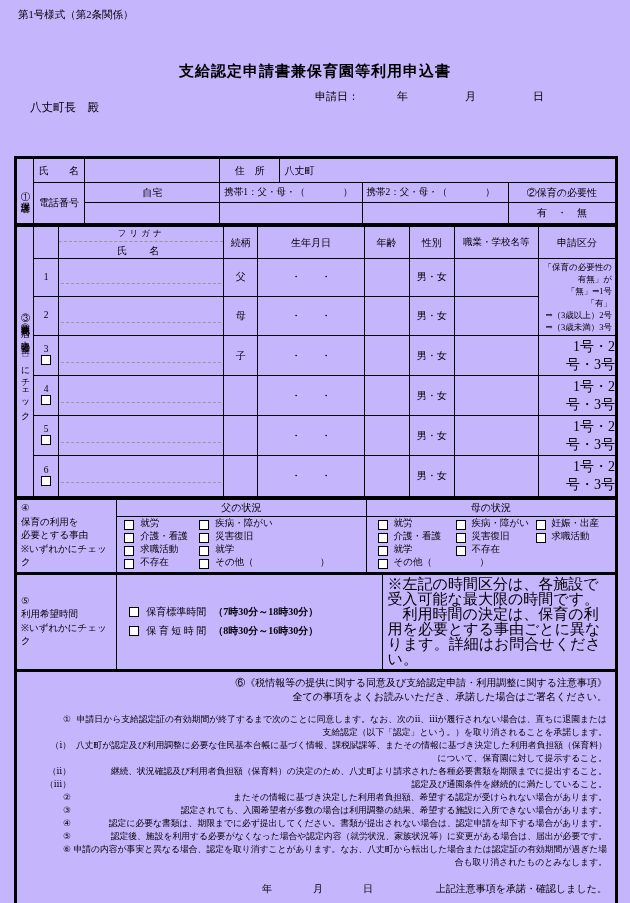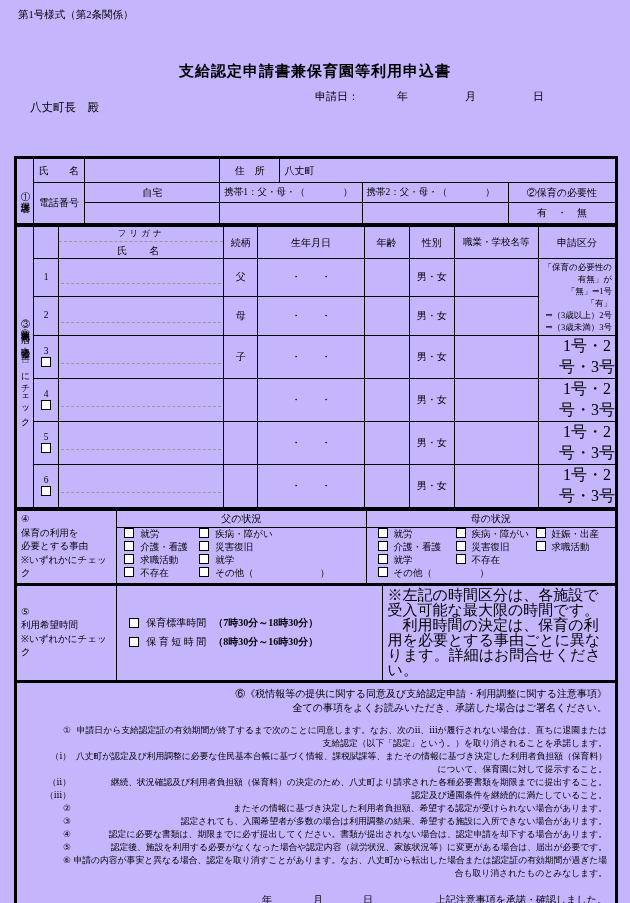--- a/index.html
+++ b/index.html
@@ -34,31 +34,31 @@
   .vtext {
     writing-mode:vertical-rl; text-orientation:mixed;
     margin:0 auto; font-size:9px; line-height:15px; letter-spacing:1px;
     white-space:nowrap;
   }
   .vtext1 { writing-mode:vertical-rl; text-orientation:mixed; margin:0 auto; font-size:9.5px; letter-spacing:1px; }
   .namehead .fk { font-size:8.5px; text-align:center; letter-spacing:3px; border-bottom:1px dashed #999; padding:1px 6px; }
   .namehead .nh { font-size:10px; text-align:center; letter-spacing:6px; padding-top:2px; }
   .fline { height:13px; border-bottom:1px dashed #999; margin:0 2px; }
   .catnote { font-size:8.5px; line-height:12px; padding:2px 3px; white-space:pre-line; text-align:right; vertical-align:middle; }
-  .catopt { text-align:center; font-size:16px;padding-left:20px; }
+  .catopt { text-align:right; font-size:14px;padding-left:20px; }
   .numcell { text-align:center; font-size:9.5px; vertical-align:middle; }
   .numcell .num { line-height:11px; }
   .box { display:inline-block; width:8px; height:8px; border:1px solid #000; background:#fff; flex:none; }
   .seclabel { font-size:9.5px; line-height:13.5px; padding:2px 4px; white-space:pre-line; vertical-align:middle; text-align:left; }
   .pcell { vertical-align:top; padding:0; }
   .phead { text-align:center; font-size:10px; border-bottom:1px solid #000; height:16px; line-height:16px; }
   .chkline { display:flex; align-items:center; height:13px; font-size:9.5px; }
   .father .chkline { padding-left:7px; }
   .mother .chkline { padding-left:11px; }
-  .citem { display:flex; align-items:flex-start; gap:6px; }
+  .citem { display:flex; align-items:flex-end; gap:6px; }
   .father .citem.w1 { width:75px; }
   .mother .citem.w1 { width:78px; }
   .mother .citem.w2 { width:80px; }
   .hourscell { vertical-align:middle; padding-left:12px; }
   .hline { display:flex; align-items:center; gap:7px; height:19px; font-size:10px; }
   .hline b { font-weight:bold; }
   .hoursnote { font-size:15px; line-height:15px; padding:2px 5px; white-space:pre-line; vertical-align:middle; text-align:left; }
   .notescell { vertical-align:top; padding:4px 8px 0 8px;text-align:right; }
   .ntitle { font-size:10px; line-height:14px; }
   .nsub { font-size:10px; line-height:14px; padding-left:10px; }

